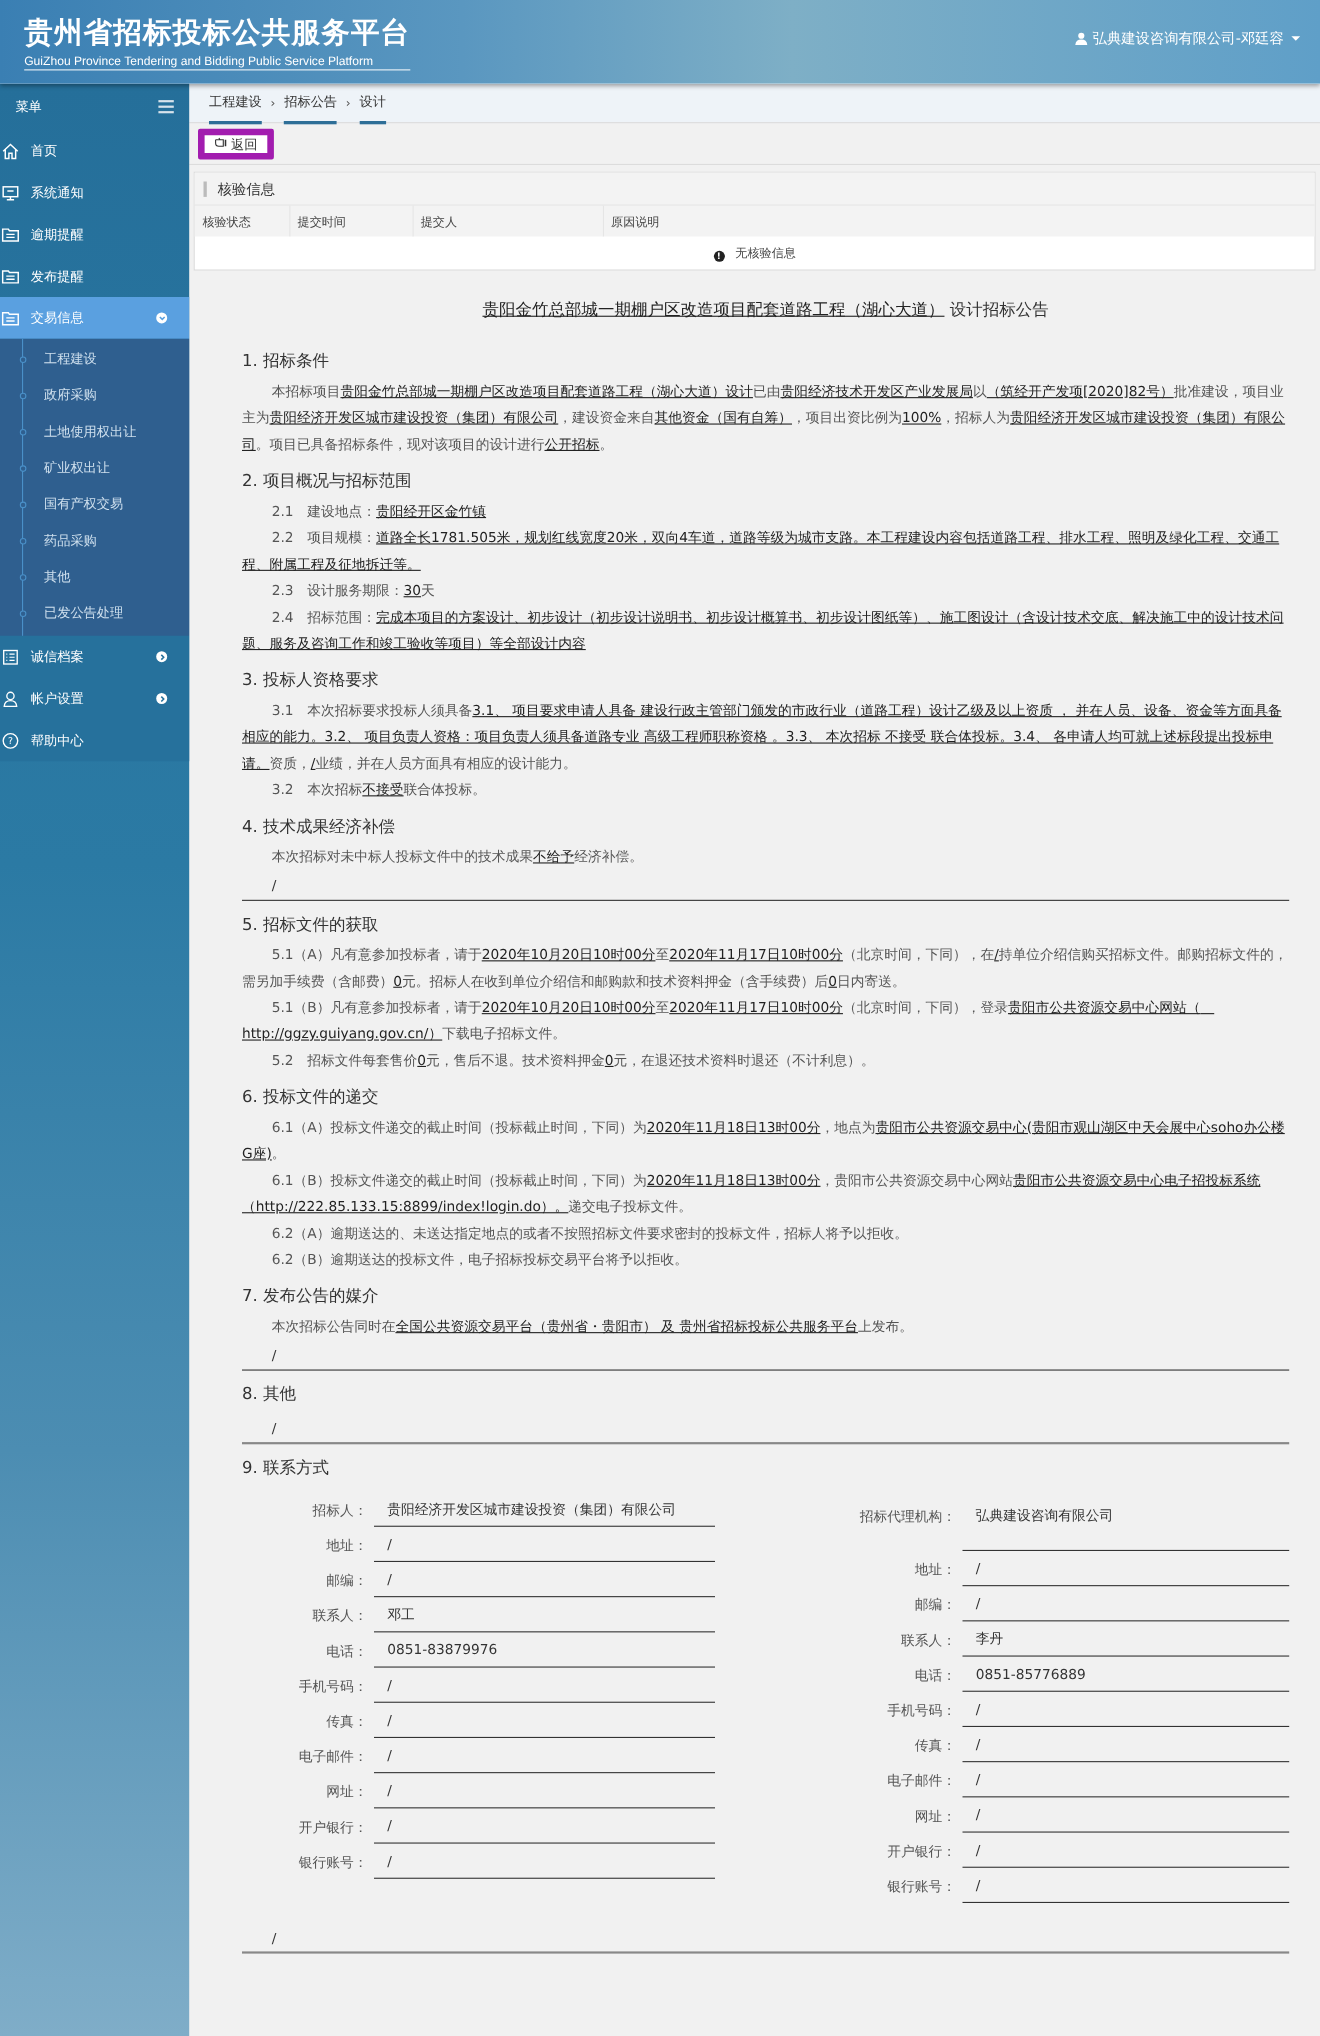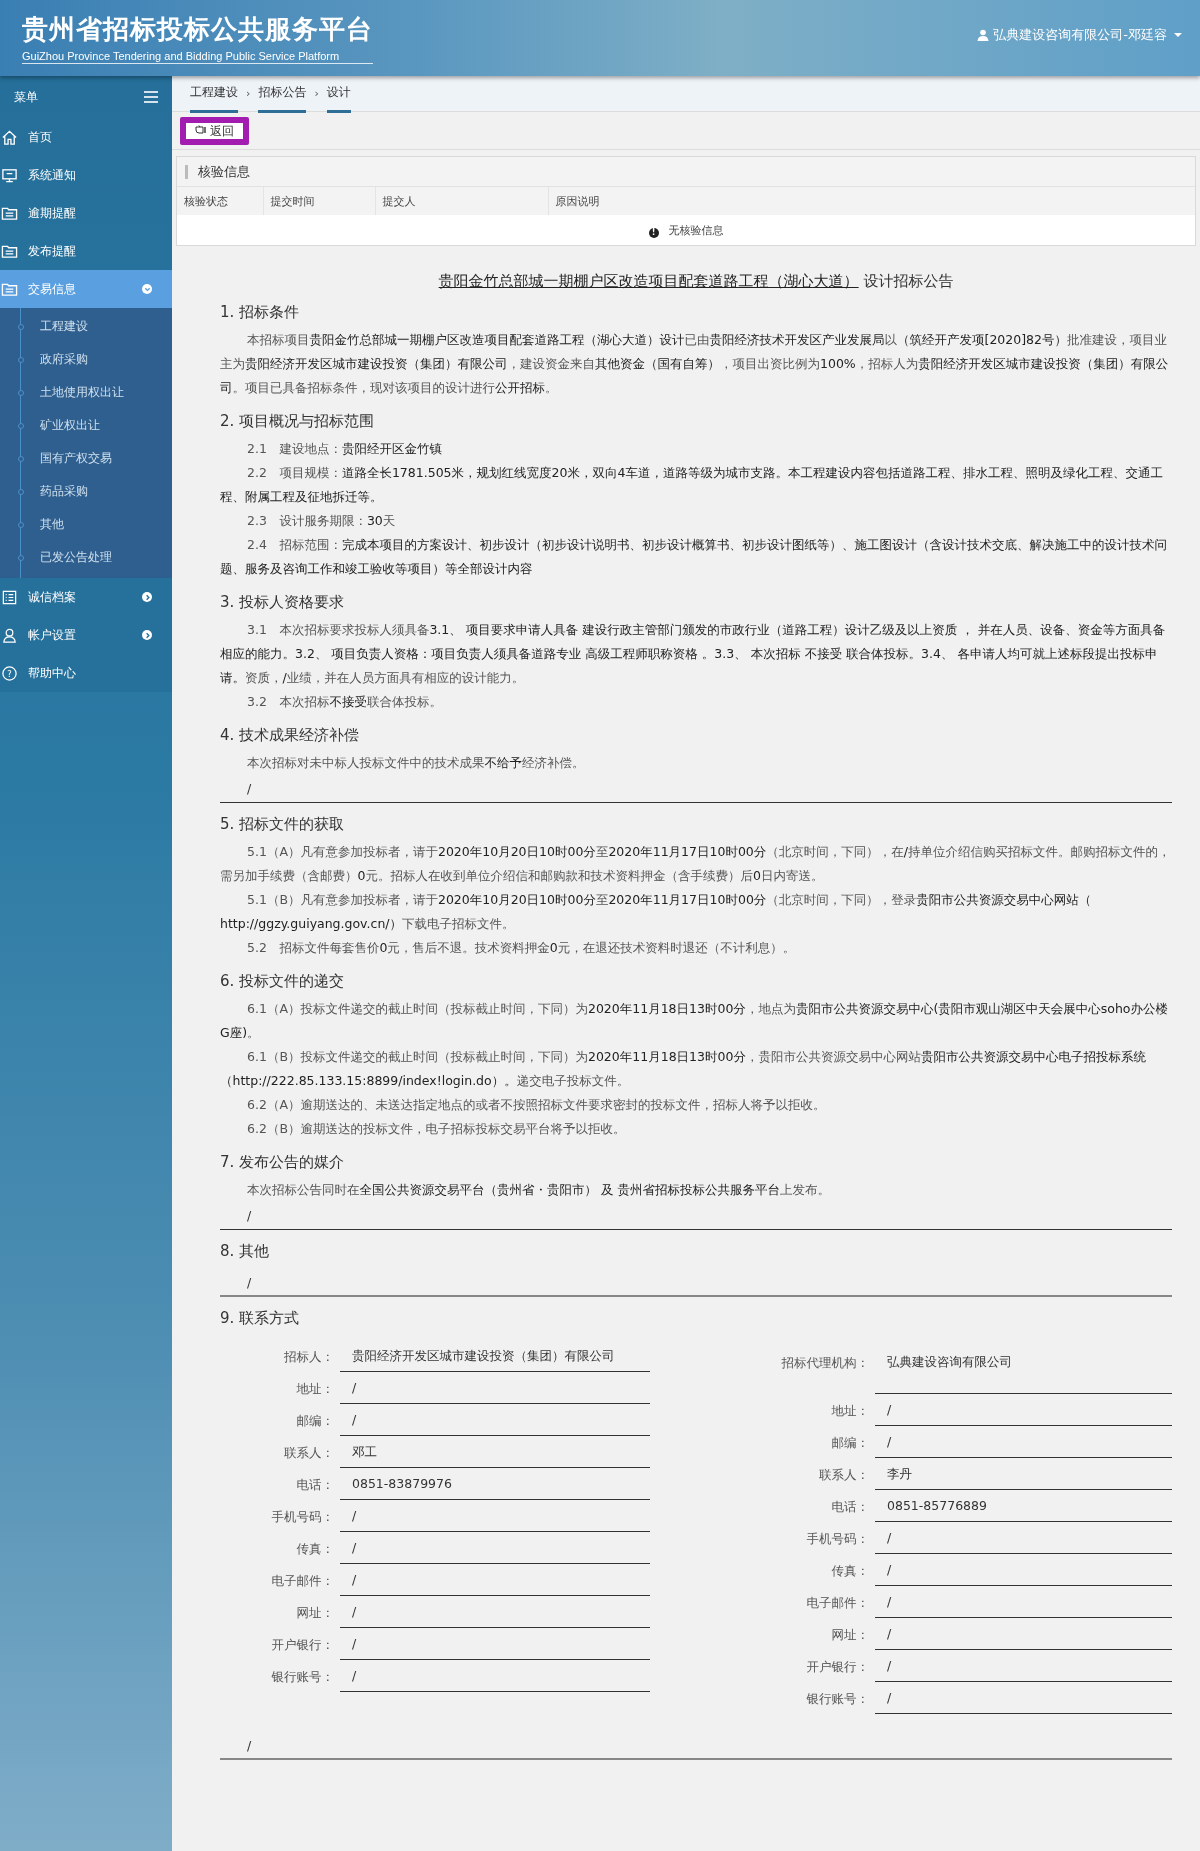--- a/index.html
+++ b/index.html
@@ -46,25 +46,25 @@
 
   .check-panel { margin: 6px 4px 0 4px; background: #fff; border: 1px solid #d9d9d9; }
   .check-title { height: 30px; background: #f3f3f3; display: flex; align-items: center; padding-left: 8px; font-size: 13px; color: #333; border-bottom: 1px solid #e2e2e2; }
   .check-title .bar { width: 3px; height: 14px; background: #bbb; margin-right: 10px; }
   .check-table { width: 100%; border-collapse: collapse; font-size: 11px; }
   .check-table th { background: #f3f3f3; text-align: left; font-weight: normal; height: 28px; padding-left: 7px; color: #444; border-right: 1px solid #e4e4e4; }
   .check-table td { height: 30px; text-align: center; color: #444; font-size: 11px; margin-left: 24px; }
   .info-dot { display: inline-block; width: 10px; height: 10px; border-radius: 50%; background: #222; color: #fff; font-size: 8px; line-height: 10px; text-align: center; font-weight: bold; margin-right: 10px; vertical-align: -1px; }
 
   .doc { padding: 0 28px 0 48px; font-family: "DejaVu Sans", sans-serif; }
-  .doc-title { text-align: center; font-size: 15px; color: #333; margin-top: 26px; margin-bottom: 12px; }
+  .doc-title { text-align: center; font-size: 15px; color: #333; margin-top: 26px; margin-bottom: 28px; }
   .doc-title .u { text-decoration: underline; }
   .sec-h { font-size: 15px; color: #333; margin-top: 12px; margin-bottom: 6px; }
   .p { font-size: 12.5px; line-height: 24px; color: #555; text-indent: 27px; }
-  .u { color: #222; }
+  .u { text-decoration: underline; color: #222; }
   .slash-line { font-size: 12.5px; color: #333; padding-left: 27px; height: 28px; line-height: 28px; border-bottom: 1px solid #333; margin-bottom: 10px; }
   .slash-line.light { border-bottom-color: #888; border-bottom-width: 2px; }
 
   .contact { display: grid; grid-template-columns: 1fr 1fr; column-gap: 92px; margin-top: 12px; padding-left: 30px; }
   .c-row { display: flex; align-items: flex-end; min-height: 32px; }
   .c-label { width: 90px; text-align: right; font-size: 12.5px; color: #555; padding-bottom: 6px; padding-right: 6px; }
   .c-val { flex: 1; border-bottom: 1px solid #333; font-size: 12.5px; color: #333; padding: 0 0 4px 12px; line-height: 22px; max-width: 310px; }
   .contact .col2 .c-label { width: 118px; }
 </style>
 </head>

